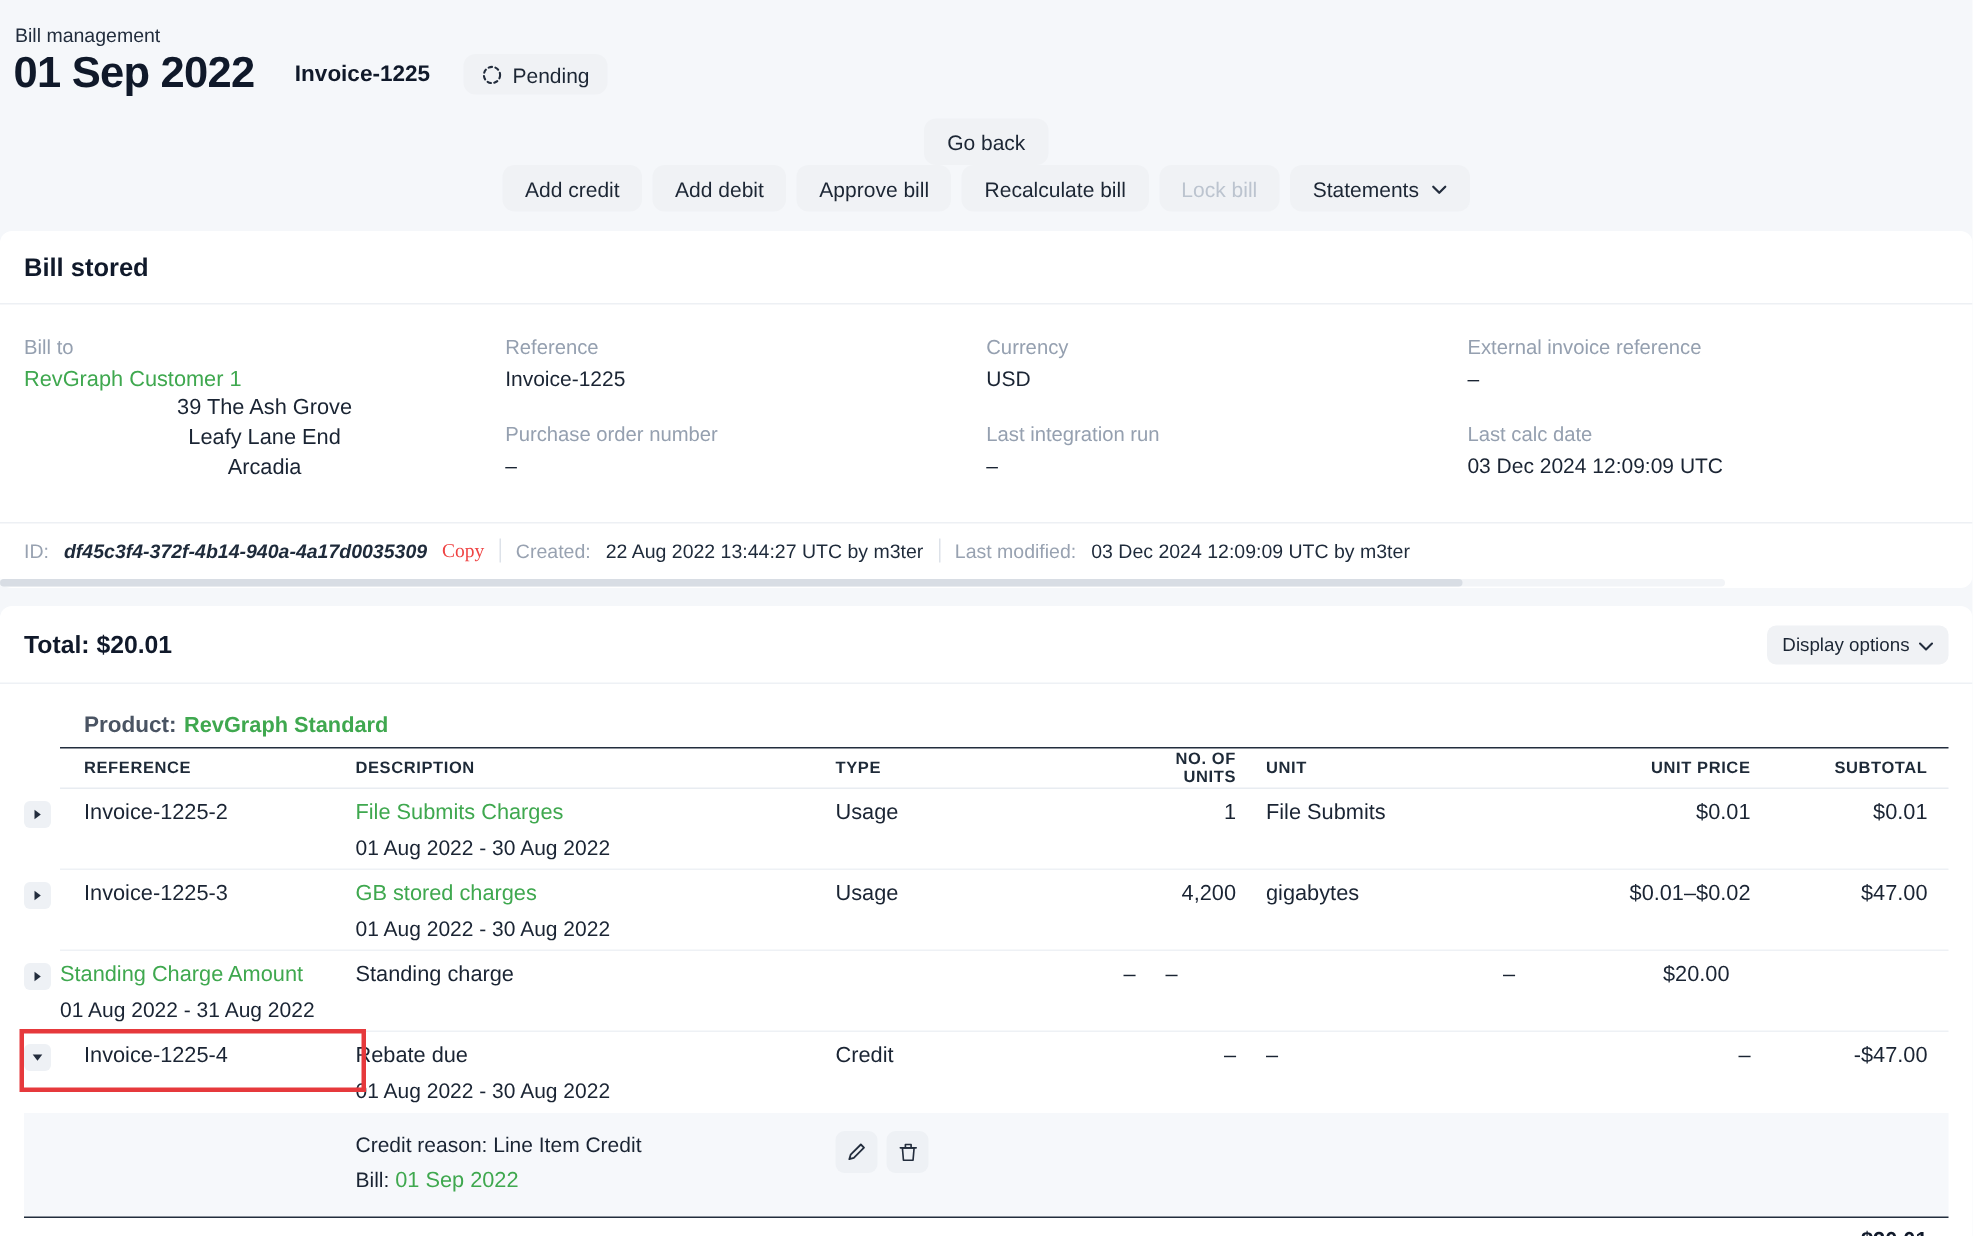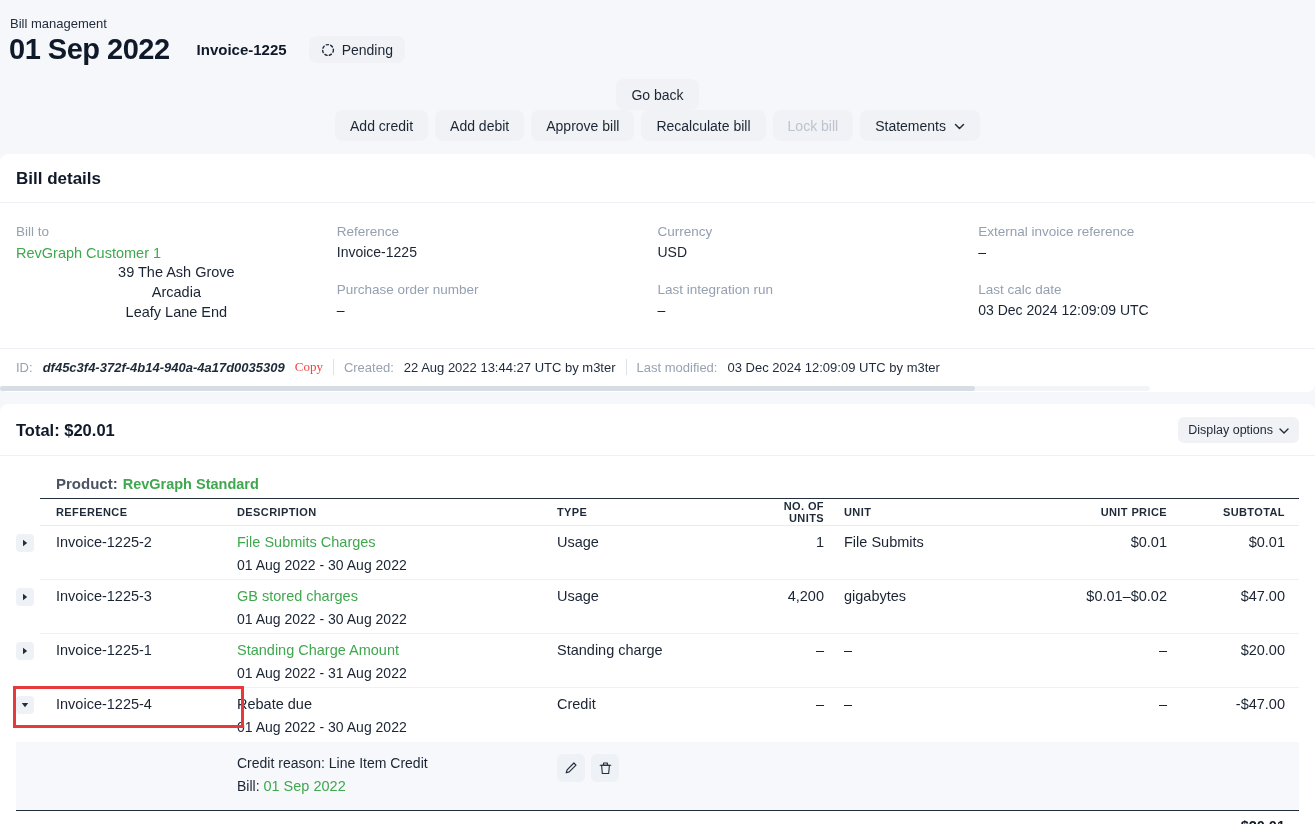--- a/index.html
+++ b/index.html
@@ -160,30 +160,30 @@
             <svg width="11" height="7" viewBox="0 0 11 7">
                 <path d="M1.5 1.5l4 4 4-4" fill="none" stroke="#232d3d" stroke-width="1.5" stroke-linecap="round" stroke-linejoin="round"></path>
               </svg>
           </span>
         </button>
       </div>
     </div>
   </header>
 
   <section class="card details-card">
-    <h2 class="card-title">Bill details</h2>
+    <h2 class="card-title">Bill stored</h2>
 
     <div class="fields-grid">
       <div>
         <div class="field">
           <div class="f-label">Bill to</div>
           <a class="green-link">RevGraph Customer 1</a>
           <div class="addr">39 The Ash Grove</div>
+          <div class="addr">Leafy Lane End</div>
           <div class="addr">Arcadia</div>
-          <div class="addr">Leafy Lane End</div>
         </div>
       </div>
 
       <div>
         <div class="field">
           <div class="f-label">Reference</div>
           <div class="f-value">Invoice-1225</div>
         </div>
         <div class="field">
           <div class="f-label">Purchase order number</div>
@@ -295,21 +295,20 @@
         <div class="c right num">$0.01–$0.02</div>
         <div class="c right padr num">$47.00</div>
       </div>
 
       <div class="li-row li-grid">
         <button class="caret-btn">
             <svg width="8" height="8" viewBox="0 0 8 8">
               <path d="M2 0.8l4.2 3.2L2 7.2z" fill="#232d3d"></path>
             </svg>
           </button>
-        <div class="ref">Invoice-1225-1</div>
         <div>
           <a class="green-link desc-link">Standing Charge Amount</a>
           <div class="period">01 Aug 2022 - 31 Aug 2022</div>
         </div>
         <div>Standing charge</div>
         <div class="c right num">–</div>
         <div class="c padu num">–</div>
         <div class="c right num">–</div>
         <div class="c right padr num">$20.00</div>
       </div>

